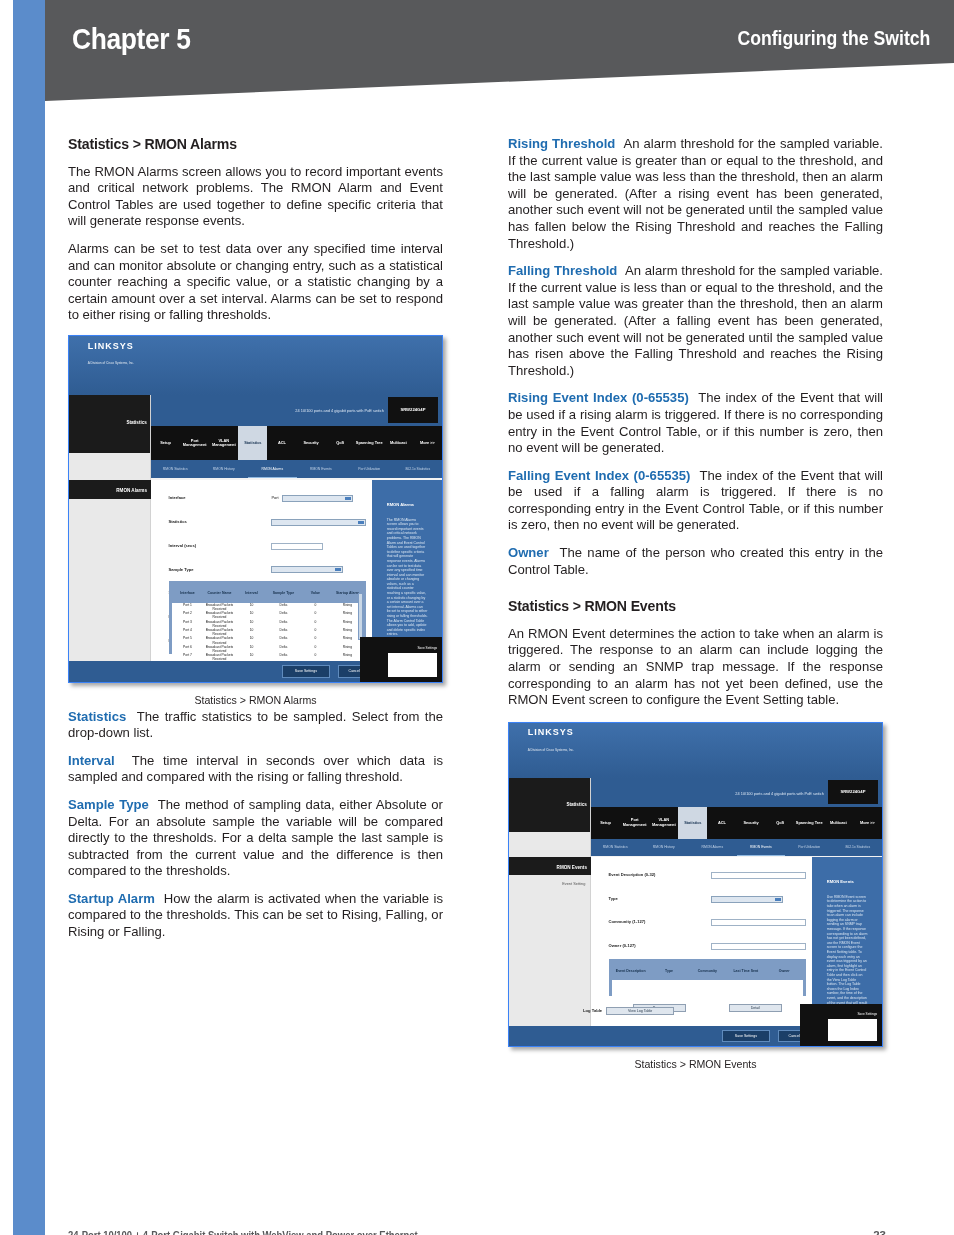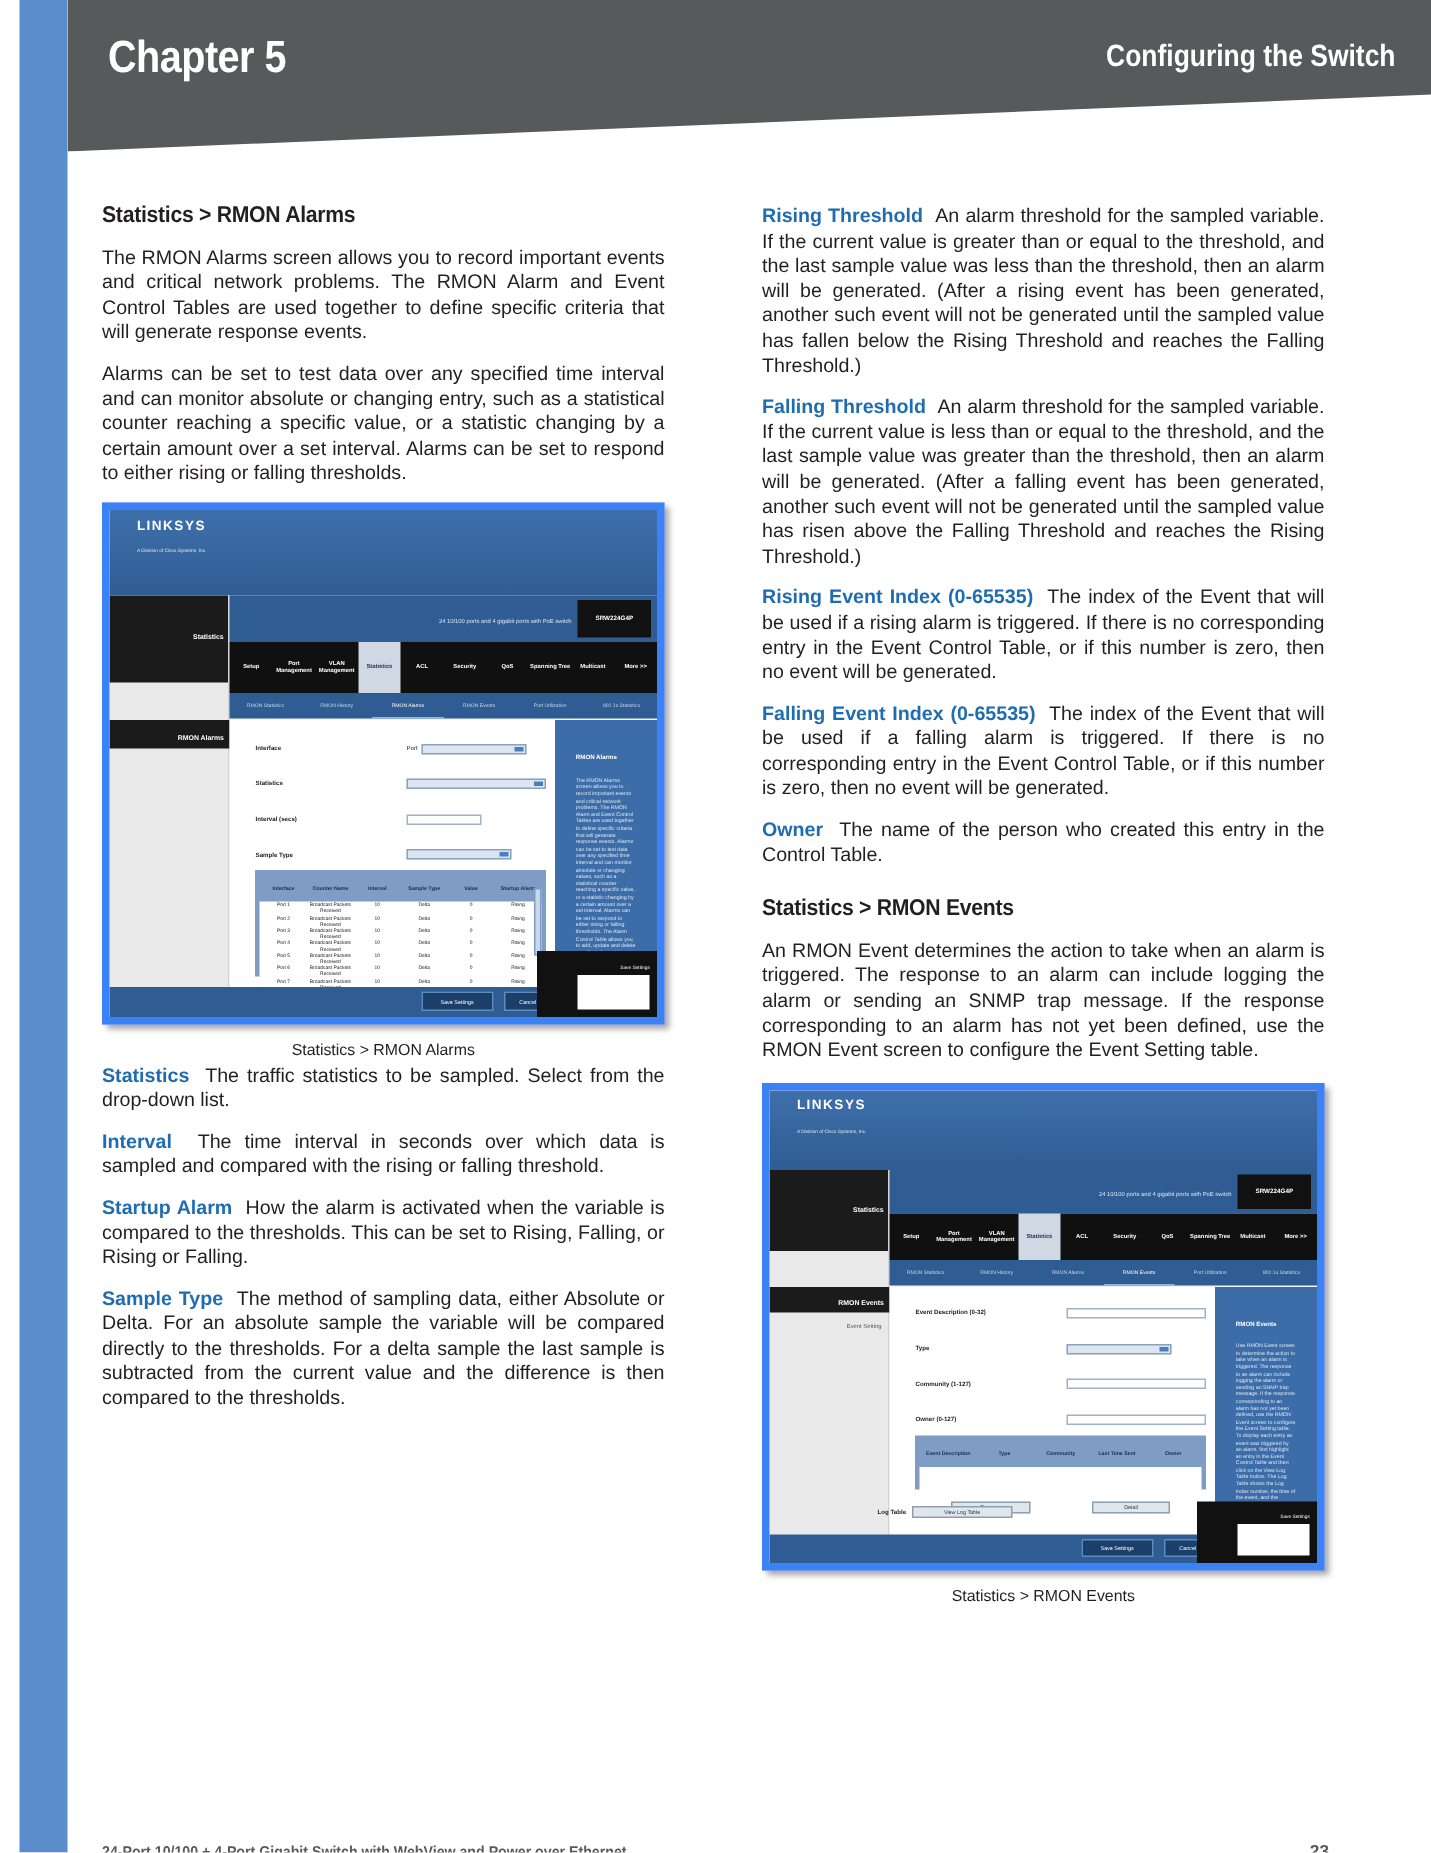--- a/index.html
+++ b/index.html
@@ -58,23 +58,23 @@
   }
   h2.sec.spaced{ margin-top:20px; }
   p.body{ margin:0 0 11px 0; text-align:justify; }
   p.body:last-child{ margin-bottom:0; }
   .term{ color:#1f6cb0; font-weight:bold; }
 
   
   figure{ margin:0; }
   .shot{
     position:relative; width:100%;
-    background:#c4b5fd;
+    background:#22c55e;
     box-shadow:3px 3px 4px rgba(0,0,0,0.35);
-    border:5px solid #3b82f6;
+    border:1px solid #3b82f6;
     overflow:hidden;
   }
   .cap{
     margin-top:9px; text-align:center; font-size:10.6px; color:#231f20;
   }
 
   
   .ui{ position:relative; width:100%; height:100%; background:#f3f3f3; filter:blur(0.35px); }
   .ui-topband{ position:absolute; left:0; top:0; right:0; height:17%; background:#3d6da8;
       background:linear-gradient(180deg,#3f70ab 0%,#2f5c92 100%); }
@@ -363,22 +363,22 @@
           </div>
         </div>
       </div>
     <figcaption class="cap">Statistics &gt; RMON Alarms</figcaption>
   </figure>
 
 
   <div id="left-defs">
       <p class="body"><span class="term">Statistics</span><span>&nbsp;&nbsp;The traffic statistics to be sampled. Select from the drop-down list.</span></p>
       <p class="body"><span class="term">Interval</span><span>&nbsp;&nbsp;The time interval in seconds over which data is sampled and compared with the rising or falling threshold.</span></p>
+      <p class="body"><span class="term">Sample Type</span><span>&nbsp;&nbsp;The method of sampling data, either Absolute or Delta. For an absolute sample the variable will be compared directly to the thresholds. For a delta sample the last sample is subtracted from the current value and the difference is then compared to the thresholds.</span></p>
       <p class="body"><span class="term">Startup Alarm</span><span>&nbsp;&nbsp;How the alarm is activated when the variable is compared to the thresholds. This can be set to Rising, Falling, or Rising or Falling.</span></p>
-      <p class="body"><span class="term">Sample Type</span><span>&nbsp;&nbsp;The method of sampling data, either Absolute or Delta. For an absolute sample the variable will be compared directly to the thresholds. For a delta sample the last sample is subtracted from the current value and the difference is then compared to the thresholds.</span></p>
     </div>
 </div>
 
 <div class="col col-right">
   <div id="right-defs">
       <p class="body"><span class="term">Rising Threshold</span><span>&nbsp;&nbsp;An alarm threshold for the sampled variable. If the current value is greater than or equal to the threshold, and the last sample value was less than the threshold, then an alarm will be generated. (After a rising event has been generated, another such event will not be generated until the sampled value has fallen below the Rising Threshold and reaches the Falling Threshold.)</span></p>
       <p class="body"><span class="term">Falling Threshold</span><span>&nbsp;&nbsp;An alarm threshold for the sampled variable. If the current value is less than or equal to the threshold, and the last sample value was greater than the threshold, then an alarm will be generated. (After a falling event has been generated, another such event will not be generated until the sampled value has risen above the Falling Threshold and reaches the Rising Threshold.)</span></p>
       <p class="body"><span class="term">Rising Event Index (0-65535)</span><span>&nbsp;&nbsp;The index of the Event that will be used if a rising alarm is triggered. If there is no corresponding entry in the Event Control Table, or if this number is zero, then no event will be generated.</span></p>
       <p class="body"><span class="term">Falling Event Index (0-65535)</span><span>&nbsp;&nbsp;The index of the Event that will be used if a falling alarm is triggered. If there is no corresponding entry in the Event Control Table, or if this number is zero, then no event will be generated.</span></p>
       <p class="body"><span class="term">Owner</span><span>&nbsp;&nbsp;The name of the person who created this entry in the Control Table.</span></p>

